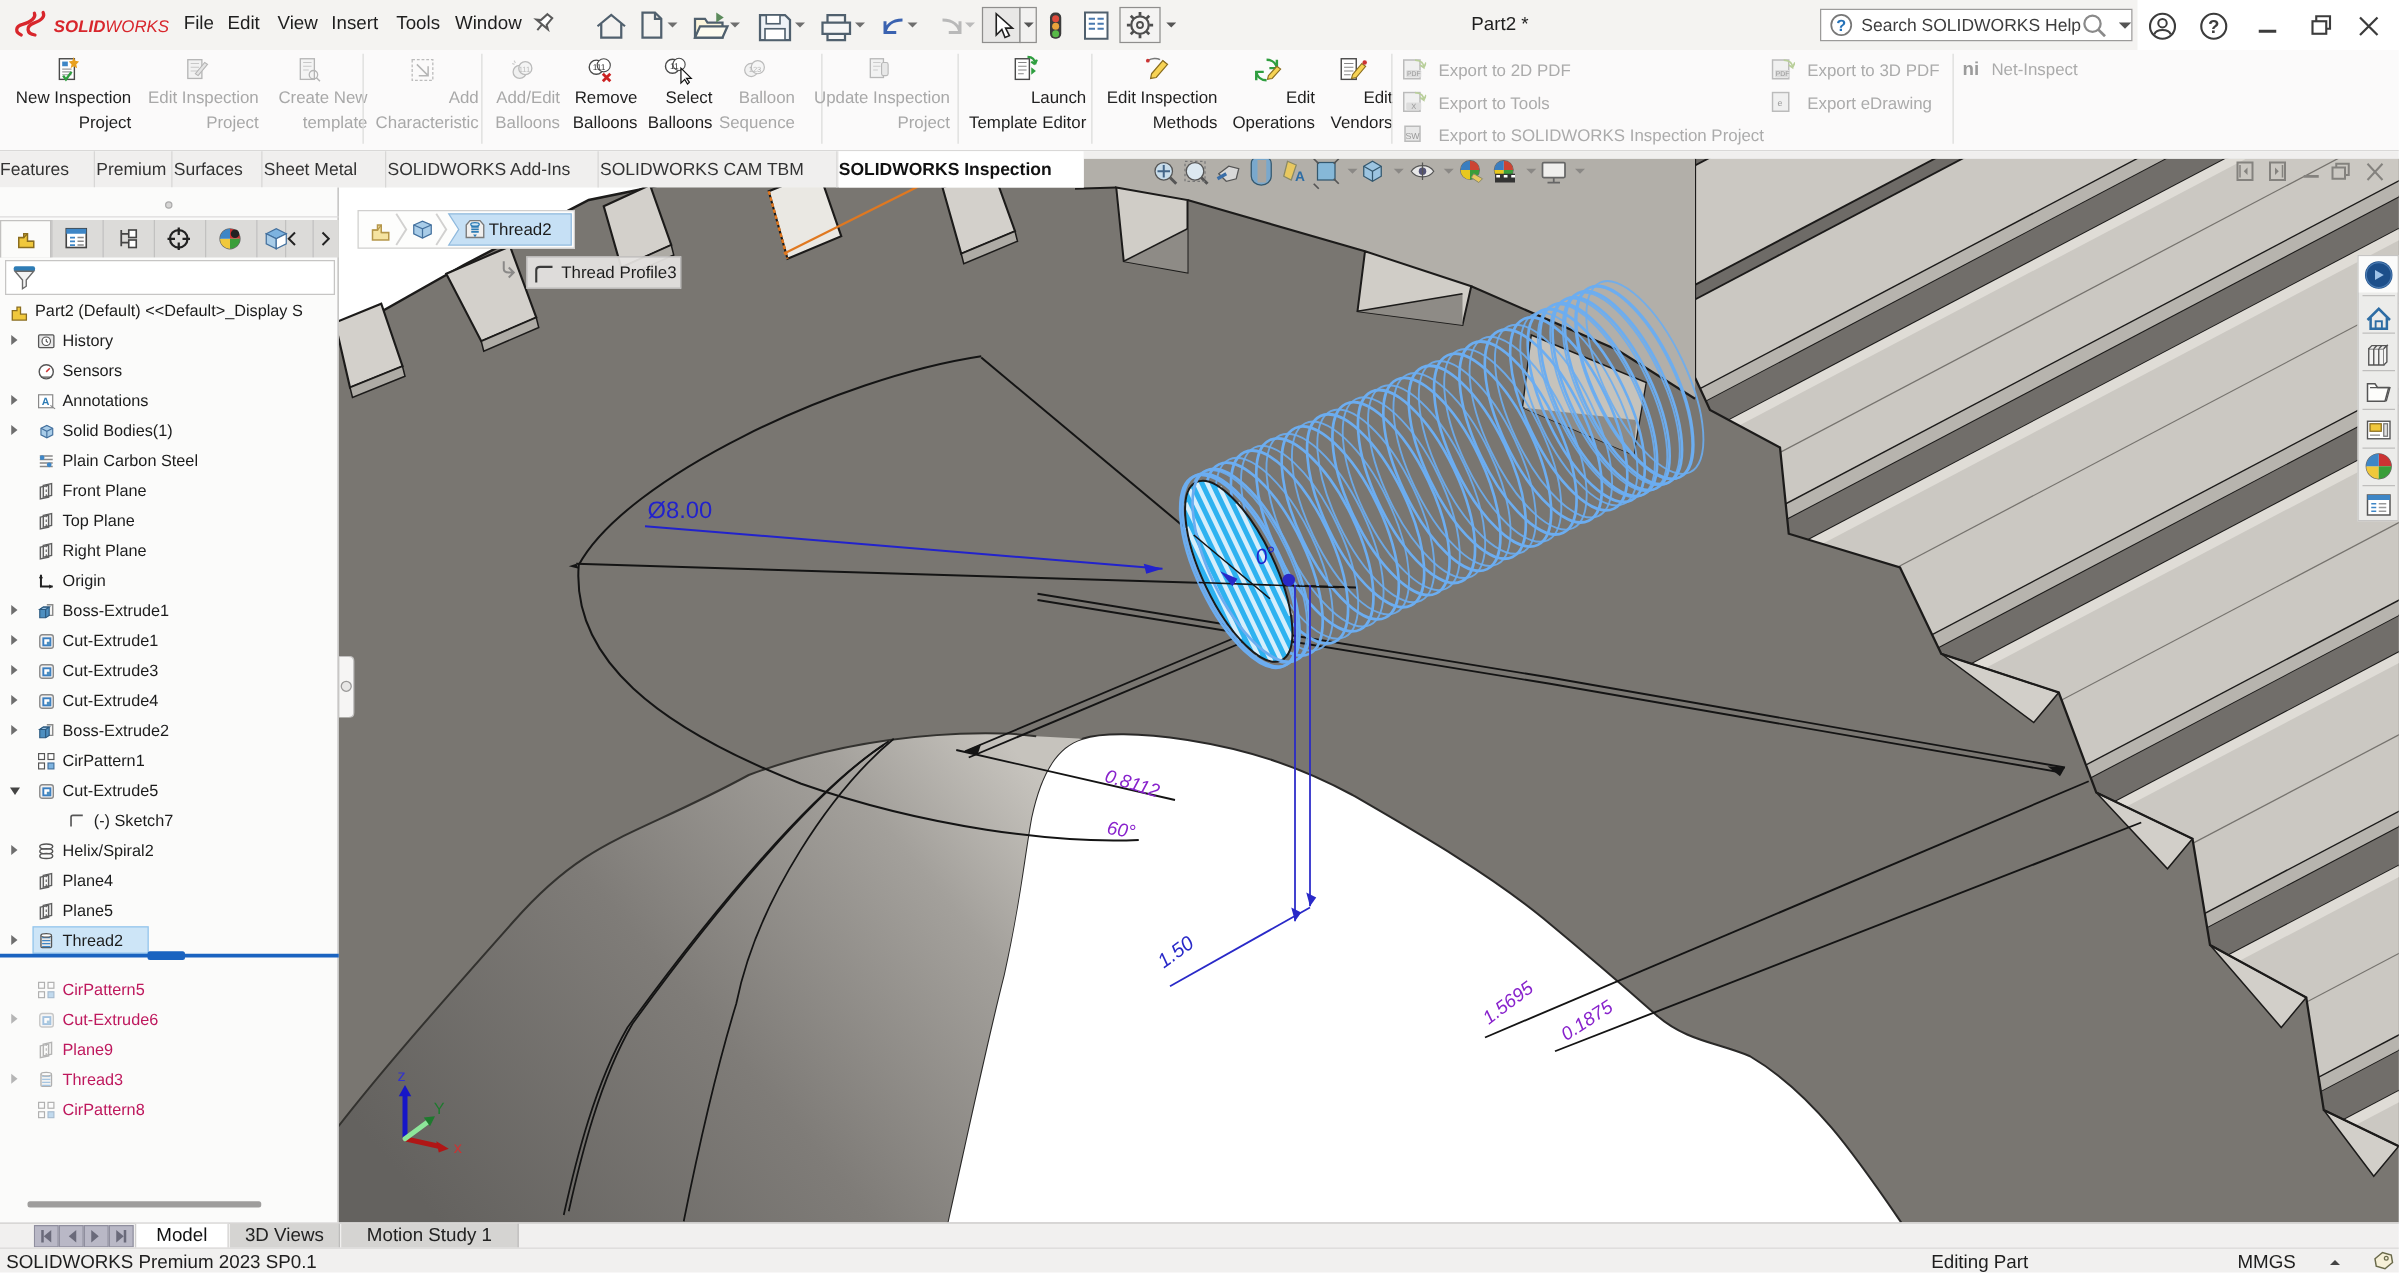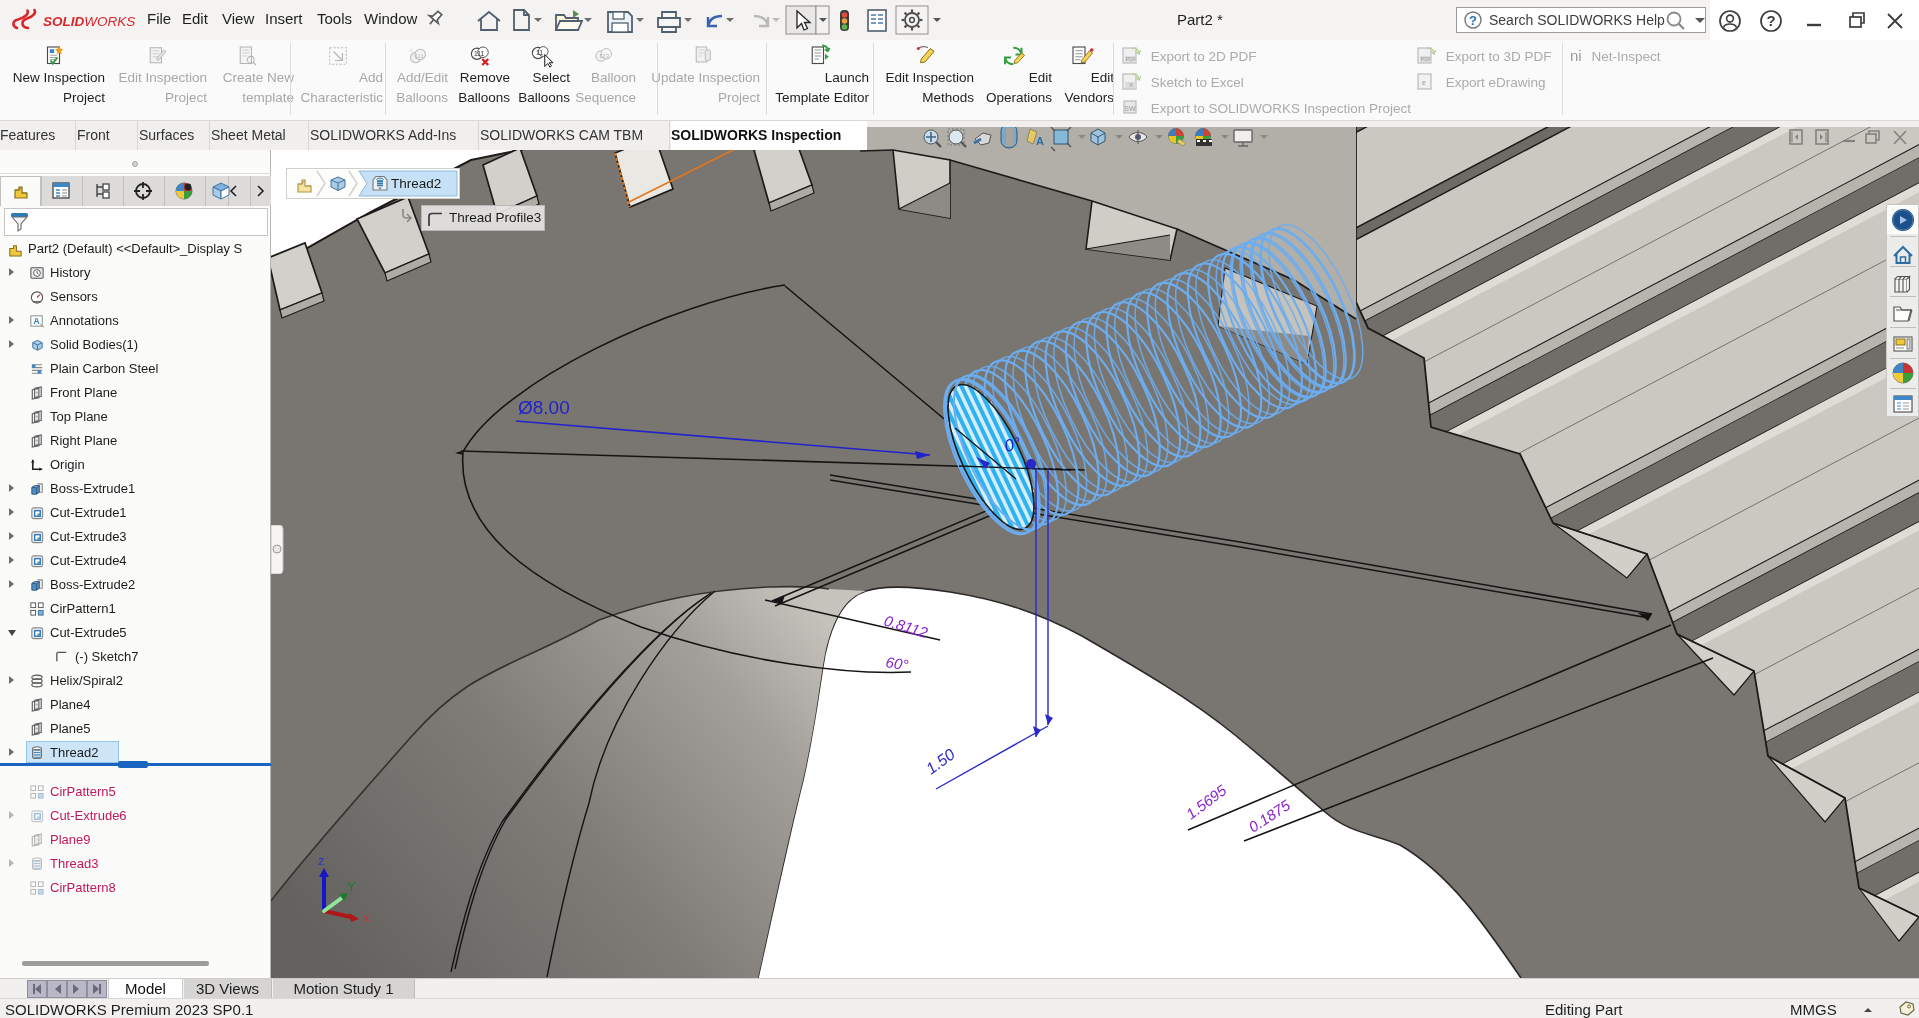--- a/index.html
+++ b/index.html
@@ -241,37 +241,37 @@
         <rect x="1" y="1" width="13" height="15" fill="#f0f0f0" stroke="#bbb" stroke-width="1.2"></rect>
         <rect x="3" y="9" width="12" height="6" rx="1" fill="#ddd"></rect>
         <text x="9" y="14" font-size="5.5" fill="#999" text-anchor="middle">PDF</text>
         <path d="M10 1 C15 1 17 4 17 7 l-3 -2 m3 2 l2 -4" stroke="#b9cf9a" stroke-width="1.4" fill="none"></path>
       </svg> <span style="margin-left:6px">Export to 2D PDF</span></div>
   <div class="exprow" style="left:1122px;top:33px"><svg width="19" height="17" viewBox="0 0 19 17" style="vertical-align:-3px">
         <rect x="1" y="1" width="13" height="15" fill="#f0f0f0" stroke="#bbb" stroke-width="1.2"></rect>
         <rect x="3" y="9" width="12" height="6" rx="1" fill="#ddd"></rect>
         <text x="9" y="14" font-size="6" fill="#999" text-anchor="middle">X</text>
         <path d="M10 1 C15 1 17 4 17 7 l-3 -2 m3 2 l2 -4" stroke="#b9cf9a" stroke-width="1.4" fill="none"></path>
-      </svg> <span style="margin-left:6px">Sketch to Excel</span></div>
+      </svg> <span style="margin-left:6px">Export to Tools</span></div>
   <div class="exprow" style="left:1122px;top:59px"><svg width="19" height="17" viewBox="0 0 19 17" style="vertical-align:-3px">
         <rect x="2" y="2" width="12" height="12" fill="#e8e8e8" stroke="#bbb" stroke-width="1.2"></rect>
         <text x="8" y="12" font-size="7" fill="#999" text-anchor="middle">SW</text>
       </svg> <span style="margin-left:6px">Export to SOLIDWORKS Inspection Project</span></div>
   <div class="exprow" style="left:1417px;top:7px"><svg width="19" height="17" viewBox="0 0 19 17" style="vertical-align:-3px">
         <rect x="1" y="1" width="13" height="15" fill="#f0f0f0" stroke="#bbb" stroke-width="1.2"></rect>
         <rect x="3" y="9" width="12" height="6" rx="1" fill="#ddd"></rect>
         <text x="9" y="14" font-size="5.5" fill="#999" text-anchor="middle">PDF</text>
         <path d="M10 1 C15 1 17 4 17 7 l-3 -2 m3 2 l2 -4" stroke="#b9cf9a" stroke-width="1.4" fill="none"></path>
       </svg> <span style="margin-left:6px">Export to 3D PDF</span></div>
   <div class="exprow" style="left:1417px;top:33px"><svg width="19" height="17" viewBox="0 0 19 17" style="vertical-align:-3px">
         <rect x="1" y="1" width="13" height="15" fill="#f0f0f0" stroke="#bbb" stroke-width="1.2"></rect>
         <text x="7" y="12" font-size="7" fill="#999" text-anchor="middle">e</text>
       </svg> <span style="margin-left:6px">Export eDrawing</span></div>
   <div class="rsep" style="left:1562px"></div>
-  <div class="exprow" style="left:1570px;top:7px"><span style="font-weight:normal;font-size:15px;color:#9b9b9b">ni</span> <span style="margin-left:6px">Net-Inspect</span></div>
+  <div class="exprow" style="left:1570px;top:7px"><span style="font-weight:bold;font-size:15px;color:#9b9b9b">ni</span> <span style="margin-left:6px">Net-Inspect</span></div>
   <svg class="abs" style="left:1896px;top:96px" width="16" height="12" viewBox="0 0 16 12">
       <path d="M2 9 L8 3 L14 9" stroke="#444" stroke-width="1.8" fill="none"></path>
     </svg>
 </div>
 <svg id="viewport" class="abs" style="left:271px;top:127px" width="1648" height="851" viewBox="0 0 1648 851">
 <rect x="0" y="0" width="1648" height="851" fill="#ffffff"></rect>
 <path d="M-10,150 L1,141 L100,85 L200,33 L249,23 L330,3 L420,-12 L500,-22 L1658,-22 L1658,861 L-10,861 Z" fill="#797671"></path>
 <path d="M-10,150 L1,141 L100,85 L200,33 L249,23 L330,3 L420,-12 L500,-22" fill="none" stroke="#1c1b1a" stroke-width="2"></path>
 <clipPath id="stripclip">
       <polygon points="1085,-30 1085,175 1097,201 1153,231 1160,300 1249,327 1282,396 1376,427 1406,507 1483,544 1497,629 1574,671 1588,761 1648,790 1658,840 1658,-30"></polygon>
@@ -551,21 +551,21 @@
       <path d="M1549,7 l3,3 l-3,3 Z" fill="#84827e" stroke="none"></path>
       <path d="M1555,5 l0,10" stroke-width="1.2"></path>
 <path d="M1572,14 l12,0" stroke-width="2.2"></path>
 <rect x="1595" y="7" width="10" height="9"></rect>
       <path d="M1598,7 l0,-3 l10,0 l0,9 l-3,0"></path>
 <path d="M1623,4 l12,13 M1635,4 l-12,13"></path>
 </g>
 </svg>
 <div id="tabrow">
   <div class="tab" style="left:0;width:76px">Features</div>
-  <div class="tab" style="left:77px;width:61px">Front</div>
+  <div class="tab" style="left:77px;width:61px">Premium</div>
   <div class="tab" style="left:139px;width:71px">Surfaces</div>
   <div class="tab" style="left:211px;width:98px">Sheet Metal</div>
   <div class="tab" style="left:310px;width:169px">SOLIDWORKS Add-Ins</div>
   <div class="tab" style="left:480px;width:190px">SOLIDWORKS CAM TBM</div>
   <div class="tab" style="left:671px;width:196px;background:#fff;font-weight:bold;color:#111;border-right:none">SOLIDWORKS Inspection</div>
 </div>
 <div id="whitestrip"></div>
 <div id="leftpanel">
   <div class="abs" style="left:132px;top:11px;width:6px;height:6px;border-radius:3px;background:#d6d5d4;border:1px solid #aaa"></div>
   <div class="abs" style="left:0;top:23px;width:271px;height:1px;background:#dddcdb"></div>

